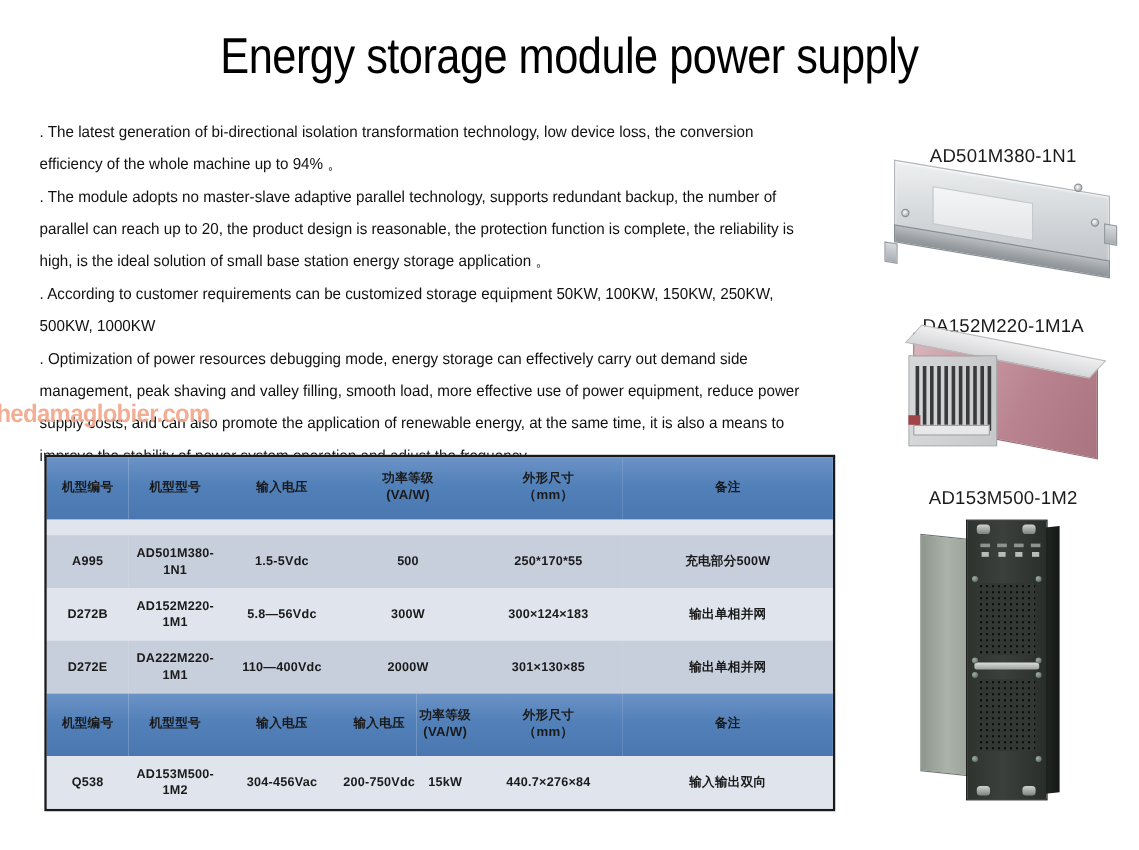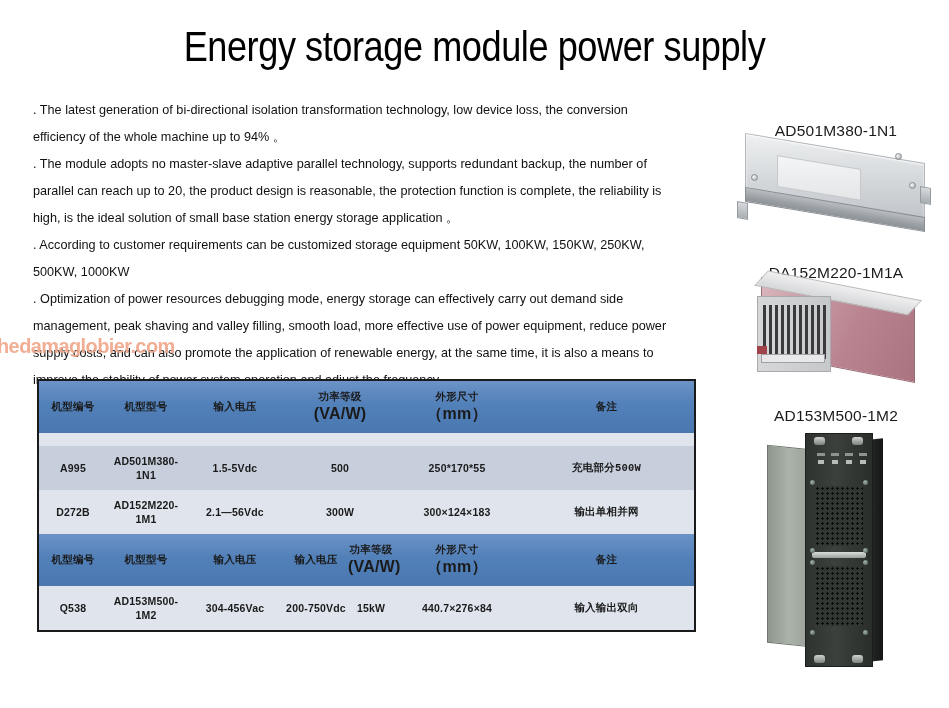--- a/index.html
+++ b/index.html
@@ -99,32 +99,32 @@
     border-left: 2px solid #ffffff;
     border-right: 2px solid #ffffff;
     line-height: 1.22;
     padding: 5px 2px;
     height: 46px;
   }
   .hdr-row td:first-child { border-left: 0; }
   .hdr-row td:last-child  { border-right: 0; }
   .hdr-row td .sub {
     font-family: "Liberation Sans", sans-serif;
-    font-size: 16px;
+    font-size: 11px;
     display: block;
   }
   .row-a td { background: #c7cfdd; }
   .row-b td { background: #dfe4ed; }
   .data-cell { height: 38px; line-height: 1.35; }
   .mono-cell {
     font-family: "Liberation Sans", sans-serif;
     font-size: 10.5px;
   }
   .cn-cell {
-    font-family: Liberation Mono, monospace;
+    font-family: Liberation Sans, sans-serif;
     font-size: 11.5px;
   }
   .spacer-row td {
     background: #dfe4ed;
     height: 7px;
     padding: 0;
   }
 
   
   .product-block { position: absolute; }
@@ -326,26 +326,34 @@
         <td class="data-cell mono-cell">AD501M380-1N1</td>
         <td class="data-cell mono-cell">1.5-5Vdc</td>
         <td class="data-cell mono-cell" colspan="2">500</td>
         <td class="data-cell mono-cell">250*170*55</td>
         <td class="data-cell cn-cell">充电部分500W</td>
       </tr>
 
       <tr class="row-b">
         <td class="data-cell mono-cell">D272B</td>
         <td class="data-cell mono-cell">AD152M220-1M1</td>
-        <td class="data-cell mono-cell">2.1—56Vdc</td>
+        <td class="data-cell mono-cell">5.8—56Vdc</td>
         <td class="data-cell mono-cell" colspan="2">300W</td>
         <td class="data-cell mono-cell">300×124×183</td>
         <td class="data-cell cn-cell">输出单相并网</td>
       </tr>
 
+      <tr class="row-a">
+        <td class="data-cell mono-cell">D272E</td>
+        <td class="data-cell mono-cell">DA222M220-1M1</td>
+        <td class="data-cell mono-cell">110—400Vdc</td>
+        <td class="data-cell mono-cell" colspan="2">2000W</td>
+        <td class="data-cell mono-cell">301×130×85</td>
+        <td class="data-cell cn-cell">输出单相并网</td>
+      </tr>
 
 
       <tr class="hdr-row">
         <td>机型编号</td>
         <td>机型型号</td>
         <td>输入电压</td>
         <td>输入电压</td>
         <td>
           <span>功率等级</span>
           <span class="sub">(VA/W)</span>

